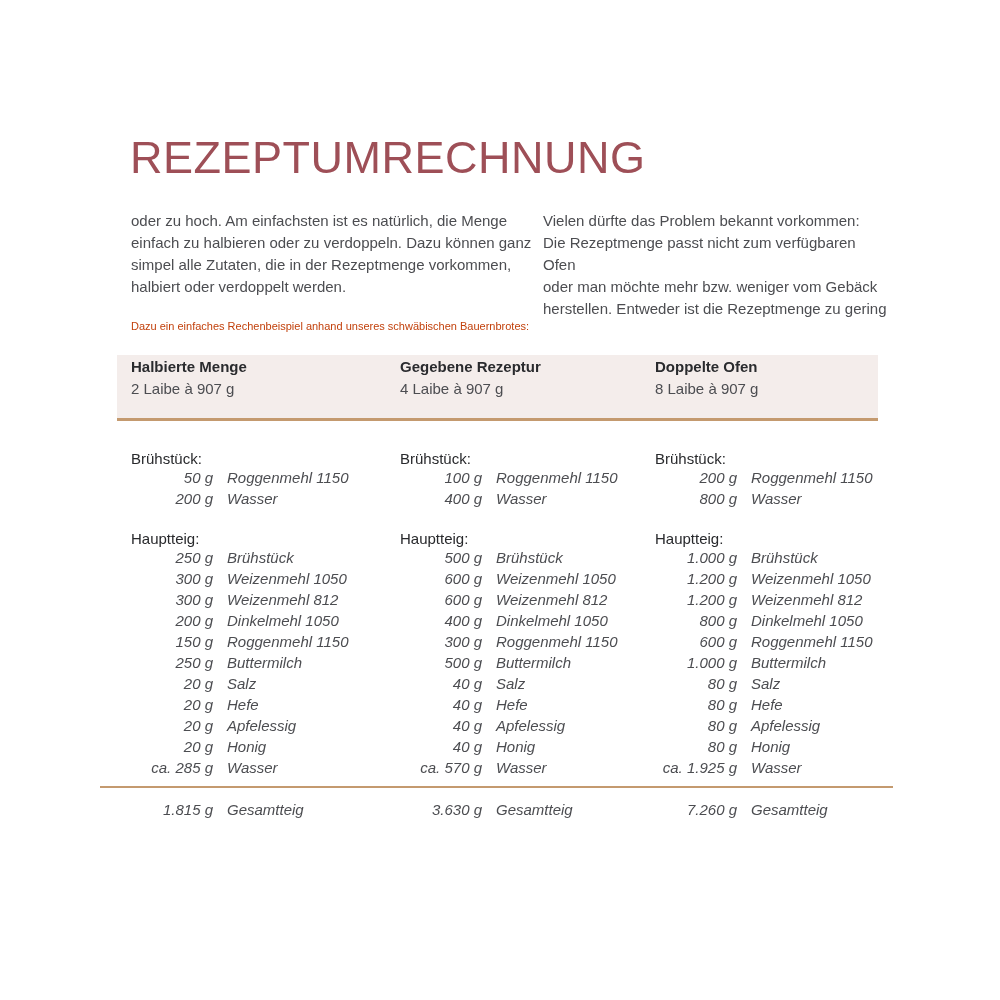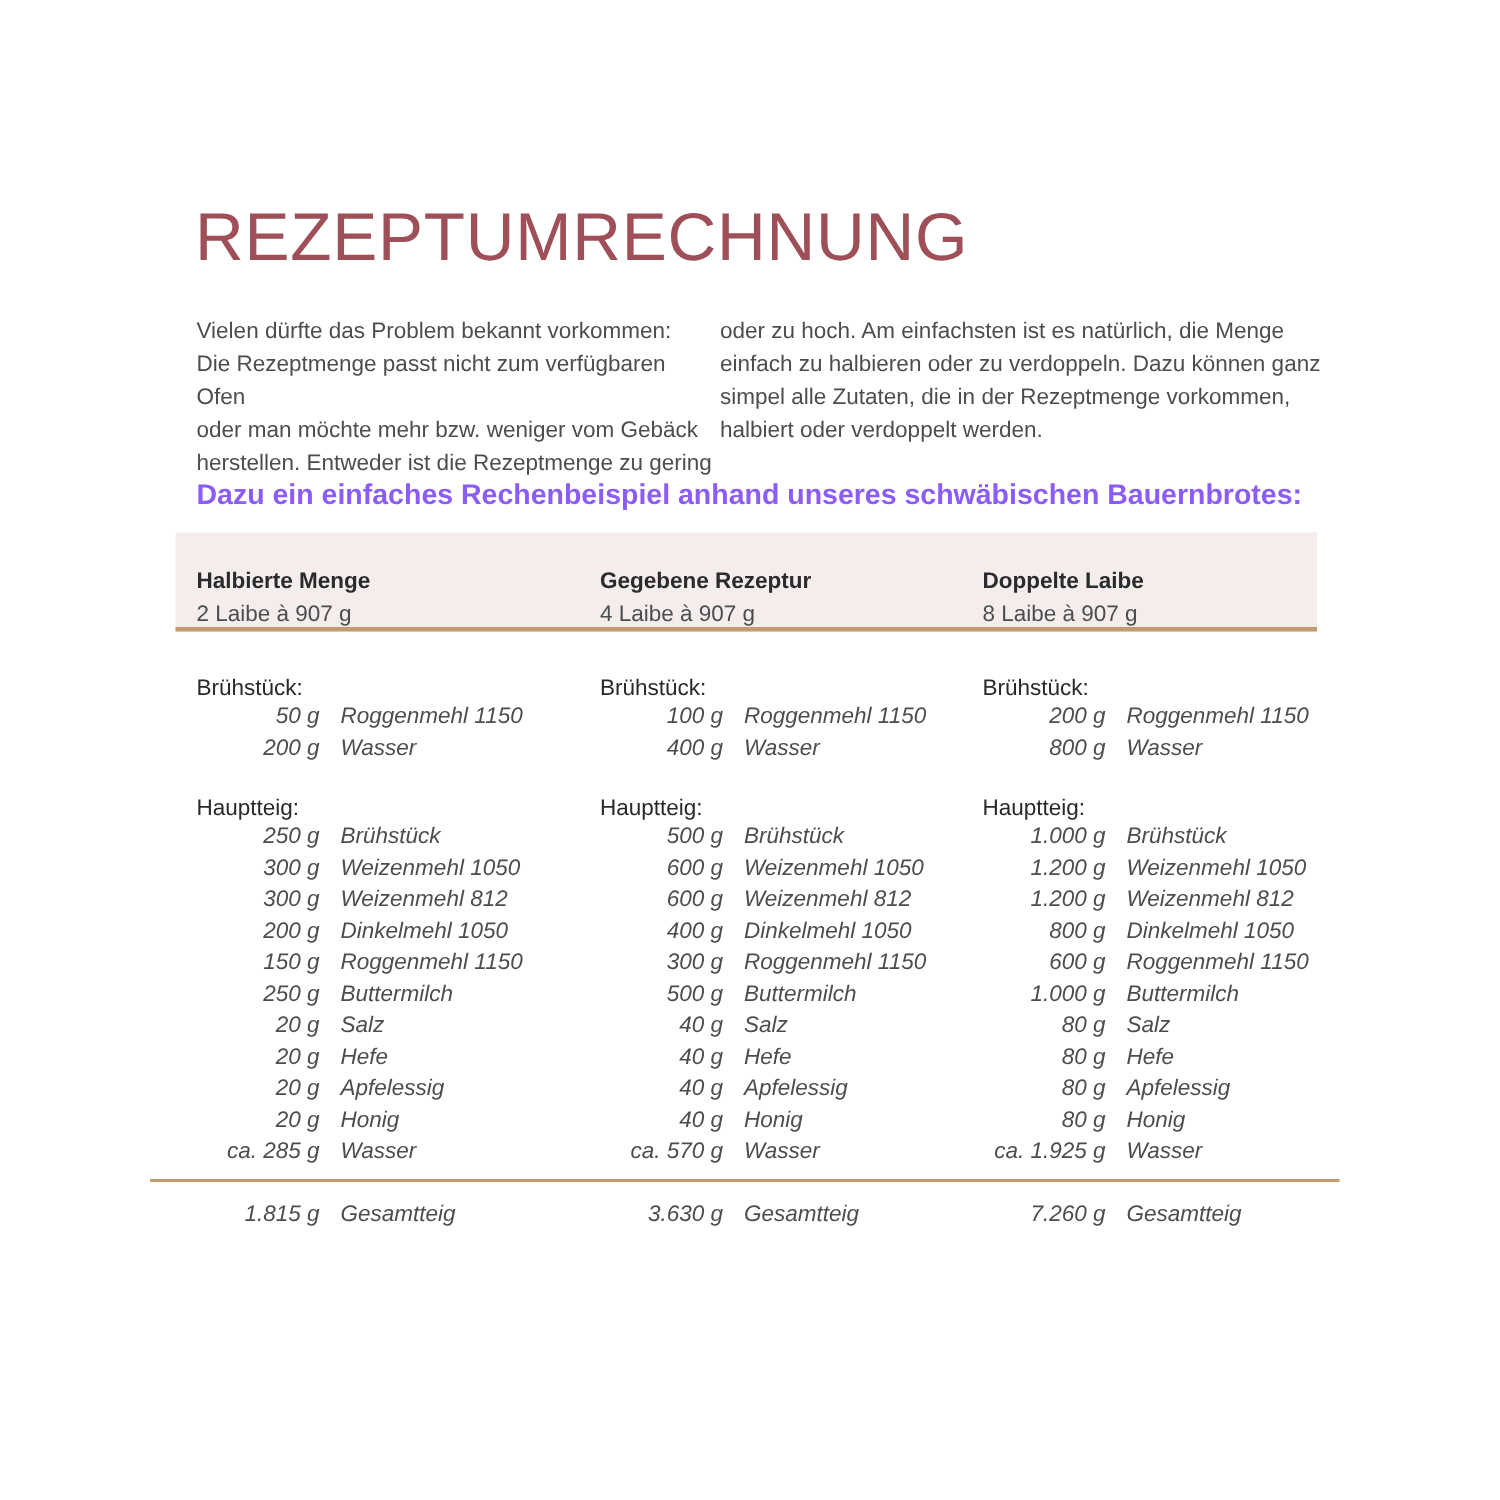--- a/index.html
+++ b/index.html
@@ -48,35 +48,35 @@
     line-height: 22px;
     color: #4c4d51;
     white-space: pre-line;
   }
   .intro-col.left  { width: 349px; flex: none; }
   .intro-col.right { flex: 1; }
   .example-line {
     position: absolute;
     left: 53px;
     top: 223px;
-    font-size: 19px;
-    font-weight: bold;
-    color: #8b5cf6;
+    font-size: 11px;
+    font-weight: normal;
+    color: #c2410c;
     white-space: nowrap;
   }
   .band {
     position: absolute;
     left: 39px;
     top: 258px;
     width: 761px;
     height: 63px;
     background: #f4edeb;
     border-bottom: 3px solid #c49a6f;
   }
-  .band-col { position: absolute; top: 24px; }
+  .band-col { position: absolute; top: 3px; }
   .band-col.c0 { left: 14px; }
   .band-col.c1 { left: 283px; }
   .band-col.c2 { left: 538px; }
   .band-title {
     font-size: 15px;
     font-weight: bold;
     color: #2a2b2e;
     line-height: 17px;
     white-space: nowrap;
   }
@@ -135,43 +135,43 @@
 </style>
 </head>
 <body>
 
 <div class="canvas">
   <div class="page">
 
     <h1 class="title">REZEPTUMRECHNUNG</h1>
 
     <div class="intro">
+      <div class="intro-col right">oder zu hoch. Am einfachsten ist es natürlich, die Menge
+einfach zu halbieren oder zu verdoppeln. Dazu können ganz
+simpel alle Zutaten, die in der Rezeptmenge vorkommen,
+halbiert oder verdoppelt werden.</div>
       <div class="intro-col left">Vielen dürfte das Problem bekannt vorkommen:
 Die Rezeptmenge passt nicht zum verfügbaren Ofen
 oder man möchte mehr bzw. weniger vom Gebäck
 herstellen. Entweder ist die Rezeptmenge zu gering</div>
-      <div class="intro-col right">oder zu hoch. Am einfachsten ist es natürlich, die Menge
-einfach zu halbieren oder zu verdoppeln. Dazu können ganz
-simpel alle Zutaten, die in der Rezeptmenge vorkommen,
-halbiert oder verdoppelt werden.</div>
     </div>
 
     <div class="example-line">Dazu ein einfaches Rechenbeispiel anhand unseres schwäbischen Bauernbrotes:</div>
 
     <div class="band">
       <div class="band-col c0">
         <div class="band-title">Halbierte Menge</div>
         <div class="band-sub">2 Laibe à 907 g</div>
       </div>
       <div class="band-col c1">
         <div class="band-title">Gegebene Rezeptur</div>
         <div class="band-sub">4 Laibe à 907 g</div>
       </div>
       <div class="band-col c2">
-        <div class="band-title">Doppelte Laibe</div>
+        <div class="band-title">Doppelte Ofen</div>
         <div class="band-sub">8 Laibe à 907 g</div>
       </div>
     </div>
 
     <div class="table">
 
       <div class="col c0">
         <div class="sec-label">Brühstück:</div>
         <div>
 

